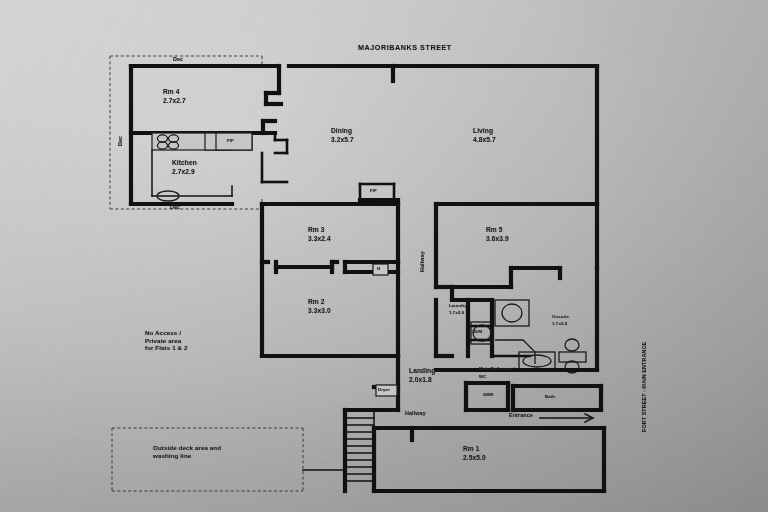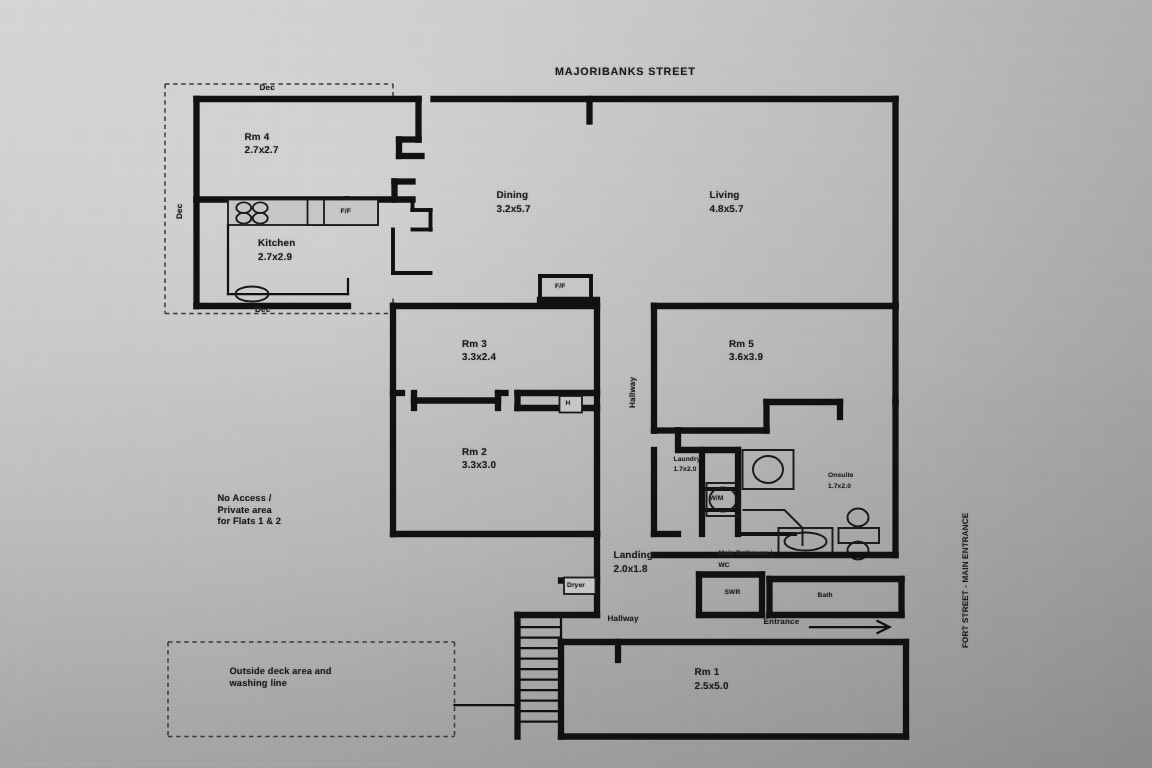--- a/index.html
+++ b/index.html
@@ -262,21 +262,21 @@
         <path class="dash" d="M112 428 L112 491"></path>
         <path class="dash" d="M112 491 L303 491"></path>
         <path class="dash" d="M303 428 L303 491"></path>
       </g>
 
       <g>
         <path class="wall-x" d="M303 470 L345 470"></path>
       </g>
     </svg>
 
-    <div class="txt t-title" style="left:370px; top:44px;">MAJORIBANKS STREET</div>
+    <div class="txt t-title" style="left:358px; top:44px;">MAJORIBANKS STREET</div>
 
     <div class="txt t-small vert" style="left:641px; top:432px;">FORT STREET - MAIN ENTRANCE</div>
 
     <div class="txt t-small" style="left:173px; top:56px;">Dec</div>
     <div class="txt t-small" style="left:170px; top:204px;">Dec</div>
     <div class="txt t-small vert" style="left:117px; top:146px;">Dec</div>
 
     <div class="txt t-room" style="left:163px; top:88px;">Rm 4</div>
     <div class="txt t-room" style="left:163px; top:97px;">2.7x2.7</div>
 

